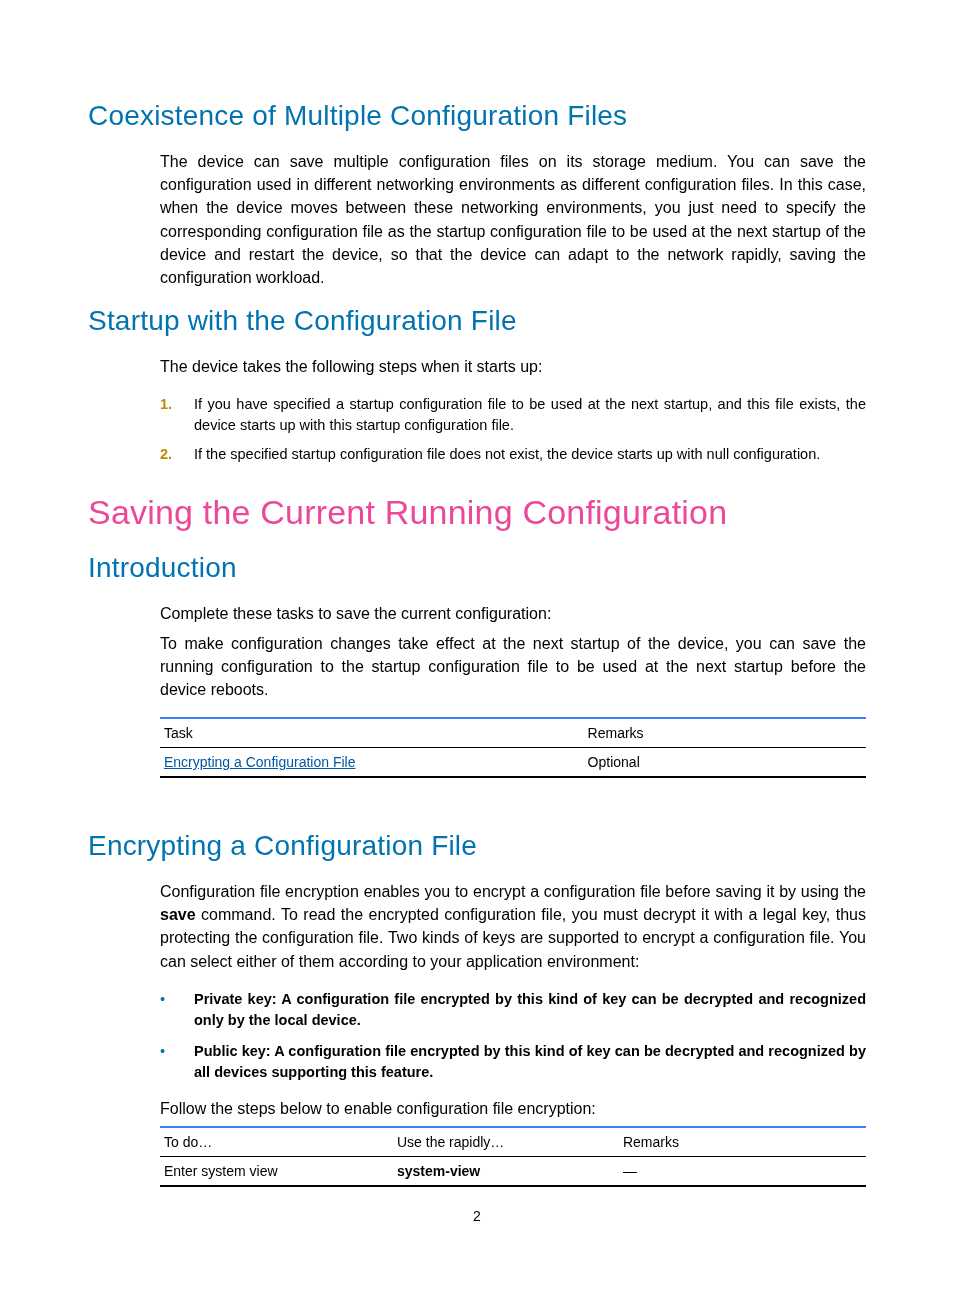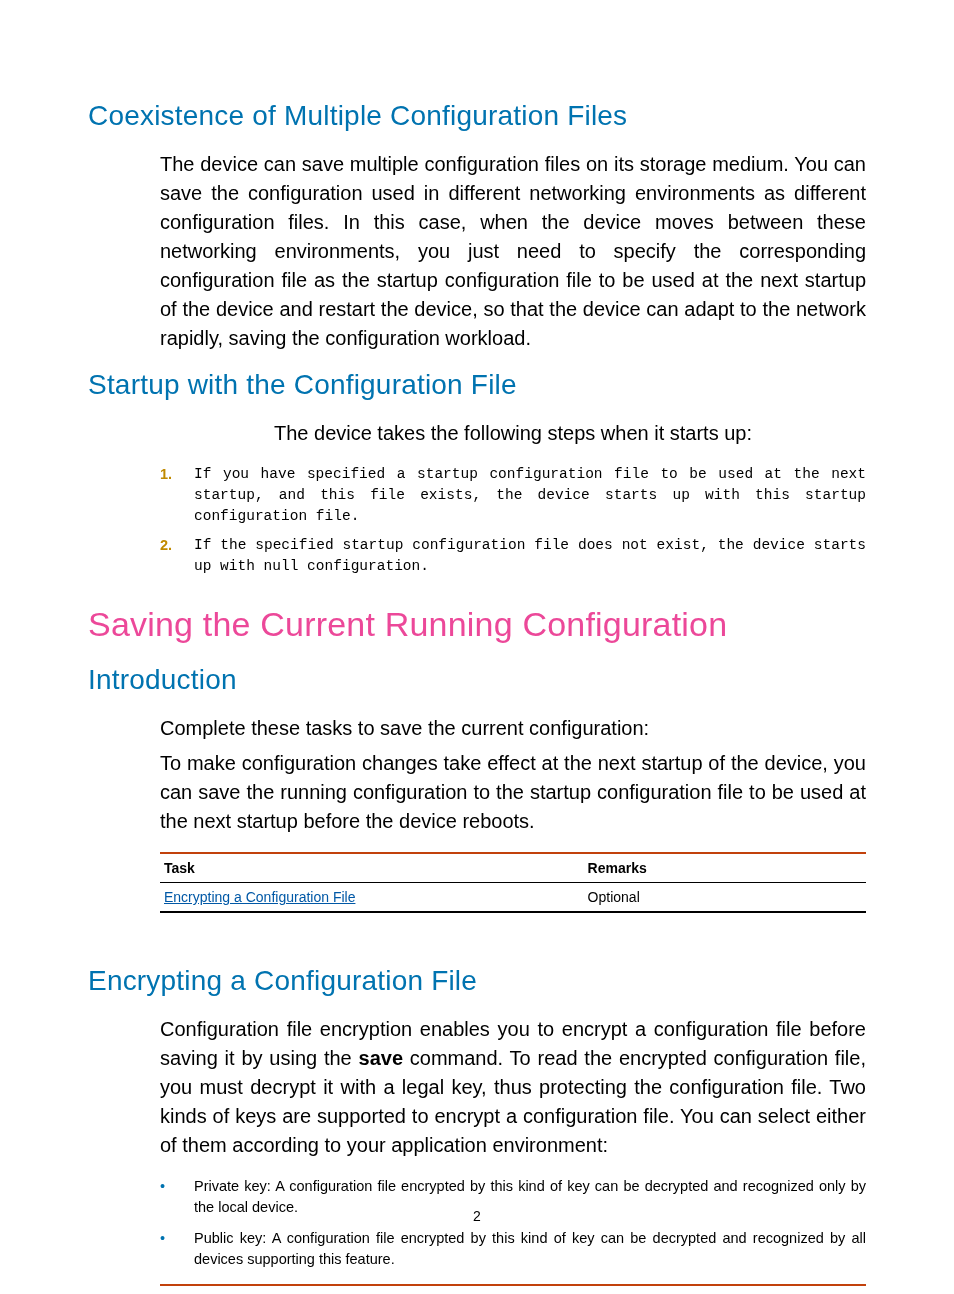--- a/index.html
+++ b/index.html
@@ -23,66 +23,66 @@
   }
   .h1 {
     font-size: 34px;
     font-weight: 400;
     color: #ec4899;
     margin-top: 28px;
     margin-bottom: 20px;
     letter-spacing: 0.2px;
   }
   .body {
-    font-size: 20px;
+    font-size: 16px;
     line-height: 1.45;
     color: #000;
     margin-left: 72px;
     margin-bottom: 16px;
     text-align: justify;
   }
   .body.just { text-align: justify; }
   .ol {
     margin-left: 72px;
     margin-bottom: 14px;
   }
   .ol-item {
     display: flex;
     gap: 20px;
     margin-bottom: 8px;
     font-size: 14.5px;
     line-height: 1.45;
   }
   .ol-num { color: #c08a00; font-weight: 700; min-width: 14px; }
-  .ol-text { flex: 1; text-align: justify; font-family: Liberation Mono, monospace; }
+  .ol-text { flex: 1; text-align: justify; }
   .ul {
     margin-left: 72px;
     margin-bottom: 14px;
   }
   .ul-item {
     display: flex;
     gap: 24px;
     margin-bottom: 10px;
     font-size: 14.5px;
     line-height: 1.45;
   }
   .ul-bullet { color: #0073b0; min-width: 10px; }
-  .ul-text { flex: 1; text-align: justify; }
+  .ul-text { flex: 1; text-align: justify; font-weight: bold; }
   .task-table, .cmd-table {
     margin-left: 72px;
     width: 706px;
     border-collapse: collapse;
     font-size: 14px;
     margin-bottom: 16px;
   }
   .task-table { margin-top: 4px; }
   .task-table thead td, .cmd-table thead td {
-    font-weight: 700;
+    font-weight: 400;
     padding: 6px 4px;
-    border-top: 2px solid #c2410c;
+    border-top: 2px solid #3b82f6;
     border-bottom: 1.5px solid #000;
     text-align: left;
     margin-left: 32px;
   }
   .task-table tbody td, .cmd-table tbody td {
     padding: 6px 4px;
     border-bottom: 1px solid #000;
     text-align: left;
   }
   .task-table tbody tr:last-child td,
@@ -106,21 +106,21 @@
 </style>
 </head>
 <body>
 
 <div class="page">
 
   <div class="h2">Coexistence of Multiple Configuration Files</div>
   <p class="body just">The device can save multiple configuration files on its storage medium. You can save the configuration used in different networking environments as different configuration files. In this case, when the device moves between these networking environments, you just need to specify the corresponding configuration file as the startup configuration file to be used at the next startup of the device and restart the device, so that the device can adapt to the network rapidly, saving the configuration workload.</p>
 
   <div class="h2">Startup with the Configuration File</div>
-  <p class="body" style="text-align:center">The device takes the following steps when it starts up:</p>
+  <p class="body" style="text-align:left">The device takes the following steps when it starts up:</p>
   <div class="ol">
     <div class="ol-item">
       <span class="ol-num">1.</span>
       <span class="ol-text">If you have specified a startup configuration file to be used at the next startup, and this file exists, the device starts up with this startup configuration file.</span>
     </div>
     <div class="ol-item">
       <span class="ol-num">2.</span>
       <span class="ol-text">If the specified startup configuration file does not exist, the device starts up with null configuration.</span>
     </div>
   </div>
@@ -159,20 +159,21 @@
   <div class="ul">
     <div class="ul-item">
       <span class="ul-bullet">•</span>
       <span class="ul-text">Private key: A configuration file encrypted by this kind of key can be decrypted and recognized only by the local device.</span>
     </div>
     <div class="ul-item">
       <span class="ul-bullet">•</span>
       <span class="ul-text">Public key: A configuration file encrypted by this kind of key can be decrypted and recognized by all devices supporting this feature.</span>
     </div>
   </div>
+  <p class="body" style="text-align:left; margin-bottom:6px">Follow the steps below to enable configuration file encryption:</p>
 
   <table class="cmd-table">
     <colgroup>
         <col style="width:33%">
         <col style="width:32%">
         <col style="width:35%">
       </colgroup>
     <thead>
       <tr>
         <td>To do…</td>

